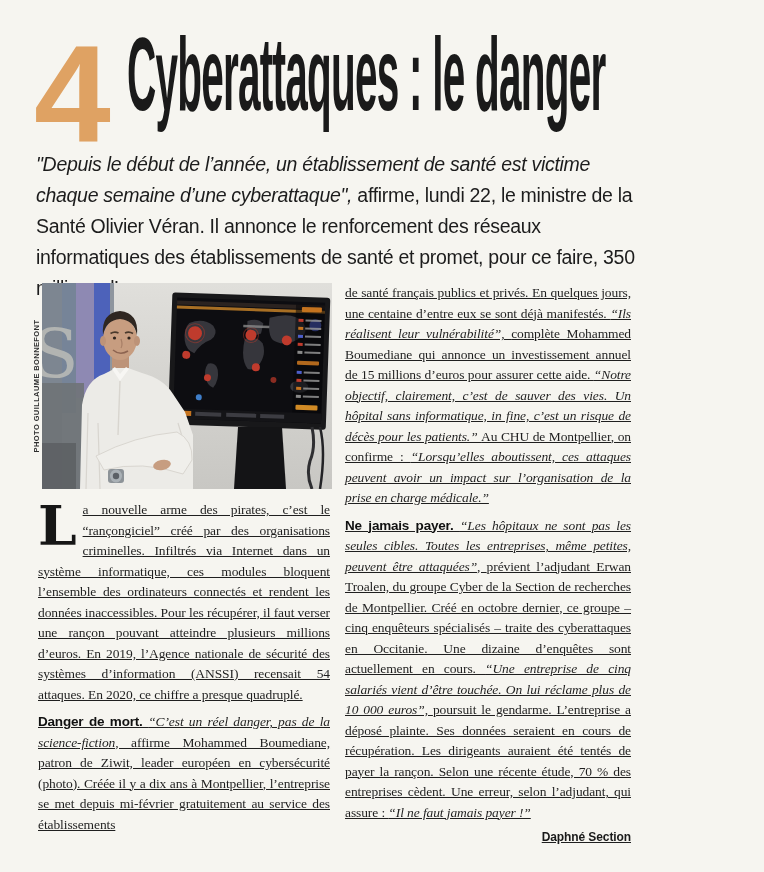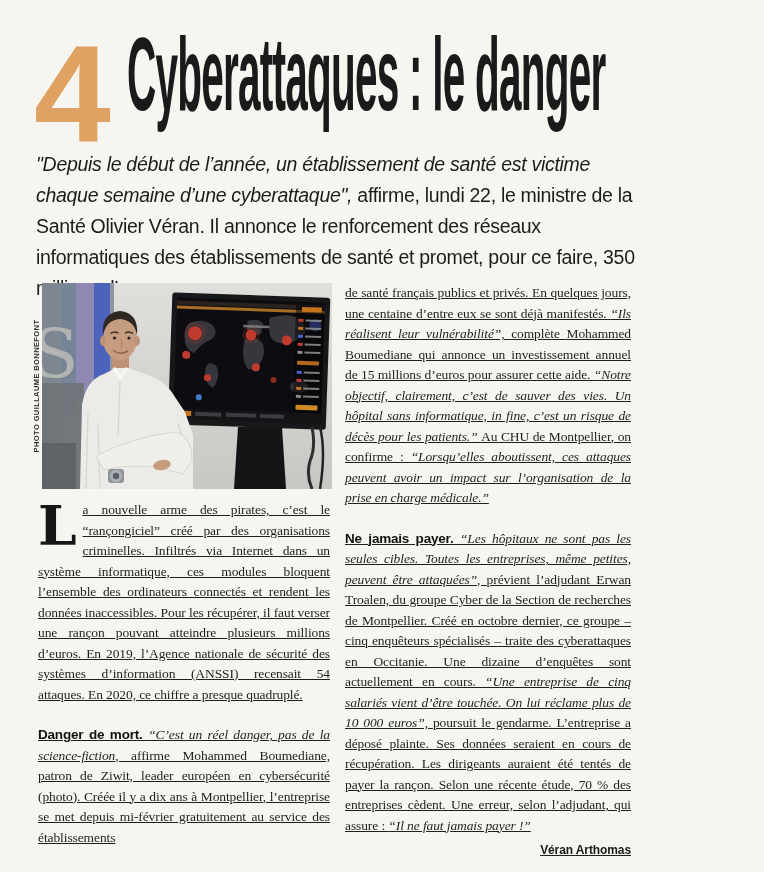--- a/index.html
+++ b/index.html
@@ -25,21 +25,21 @@
   .lede{
     position:absolute; left:36px; top:149px; width:620px;
     font-family:"Liberation Sans", sans-serif; font-size:19.5px; line-height:31px;
     color:#1c1c1c; letter-spacing:-0.3px;
   }
   .col{ position:absolute; top:283px; text-align:justify;
         font-size:13.5px; line-height:20.5px; letter-spacing:-0.1px;text-decoration:underline; }
   .col-left{ left:38px;  width:292px; }
   .col-right{ left:345px; width:286px; }
   .para{ margin:0; }
-  .para + .para{ margin-top:20px; }
+  .para + .para{ margin-top:7px; }
   .run-normal{ font-style:normal; }
   .run-italic{ font-style:italic; }
   .run-subhead{
     font-family:"Liberation Sans", sans-serif; font-weight:bold;
     font-style:normal; font-size:13.5px; letter-spacing:-0.2px; color:#111;
   }
   .dropcap{
     float:left;
     font-family:"DejaVu Serif", serif; font-weight:bold;
     font-size:55px; line-height:46px; padding:3px 6px 0 0; color:#161616;
@@ -190,16 +190,16 @@
     </div>
 
     <p class="para para-after-photo"><span class="dropcap">L</span><span><span class="run run-normal">a nouvelle arme des pirates, c’est le “rançongiciel” créé par des organisations criminelles. Infiltrés via Internet dans un système informatique, ces modules bloquent l’ensemble des ordinateurs connectés et rendent les données inaccessibles. Pour les récupérer, il faut verser une rançon pouvant atteindre plusieurs millions d’euros. En 2019, l’Agence nationale de sécurité des systèmes d’information (ANSSI) recensait 54 attaques. En 2020, ce chiffre a presque quadruplé.</span></span></p>
 
     <p class="para"><span class="run run-subhead">Danger de mort. </span><span class="run run-italic">“C’est un réel danger, pas de la science-fiction, </span><span class="run run-normal">affirme Mohammed Boumediane, patron de Ziwit, leader européen en cybersécurité (photo). Créée il y a dix ans à Montpellier, l’entreprise se met depuis mi-février gratuitement au service des établissements</span></p>
   </div>
 
   <div class="col col-right">
     <p class="para"><span class="run run-normal">de santé français publics et privés. En quelques jours, une centaine d’entre eux se sont déjà manifestés. </span><span class="run run-italic">“Ils réalisent leur vulnérabilité”, </span><span class="run run-normal">complète Mohammed Boumediane qui annonce un investissement annuel de 15 millions d’euros pour assurer cette aide. </span><span class="run run-italic">“Notre objectif, clairement, c’est de sauver des vies. Un hôpital sans informatique, in fine, c’est un risque de décès pour les patients.” </span><span class="run run-normal">Au CHU de Montpellier, on confirme : </span><span class="run run-italic">“Lorsqu’elles aboutissent, ces attaques peuvent avoir un impact sur l’organisation de la prise en charge médicale.”</span></p>
     <p class="para"><span class="run run-subhead">Ne jamais payer. </span><span class="run run-italic">“Les hôpitaux ne sont pas les seules cibles. Toutes les entreprises, même petites, peuvent être attaquées”, </span><span class="run run-normal">prévient l’adjudant Erwan Troalen, du groupe Cyber de la Section de recherches de Montpellier. Créé en octobre dernier, ce groupe – cinq enquêteurs spécialisés – traite des cyberattaques en Occitanie. Une dizaine d’enquêtes sont actuellement en cours. </span><span class="run run-italic">“Une entreprise de cinq salariés vient d’être touchée. On lui réclame plus de 10 000 euros”, </span><span class="run run-normal">poursuit le gendarme. L’entreprise a déposé plainte. Ses données seraient en cours de récupération. Les dirigeants auraient été tentés de payer la rançon. Selon une récente étude, 70 % des entreprises cèdent. Une erreur, selon l’adjudant, qui assure : </span><span class="run run-italic">“Il ne faut jamais payer !”</span></p>
-    <div class="byline">Véran Arthomas</div>
+    <div class="byline">Daphné Section</div>
   </div>
 
 </div>
 
 </body></html>

